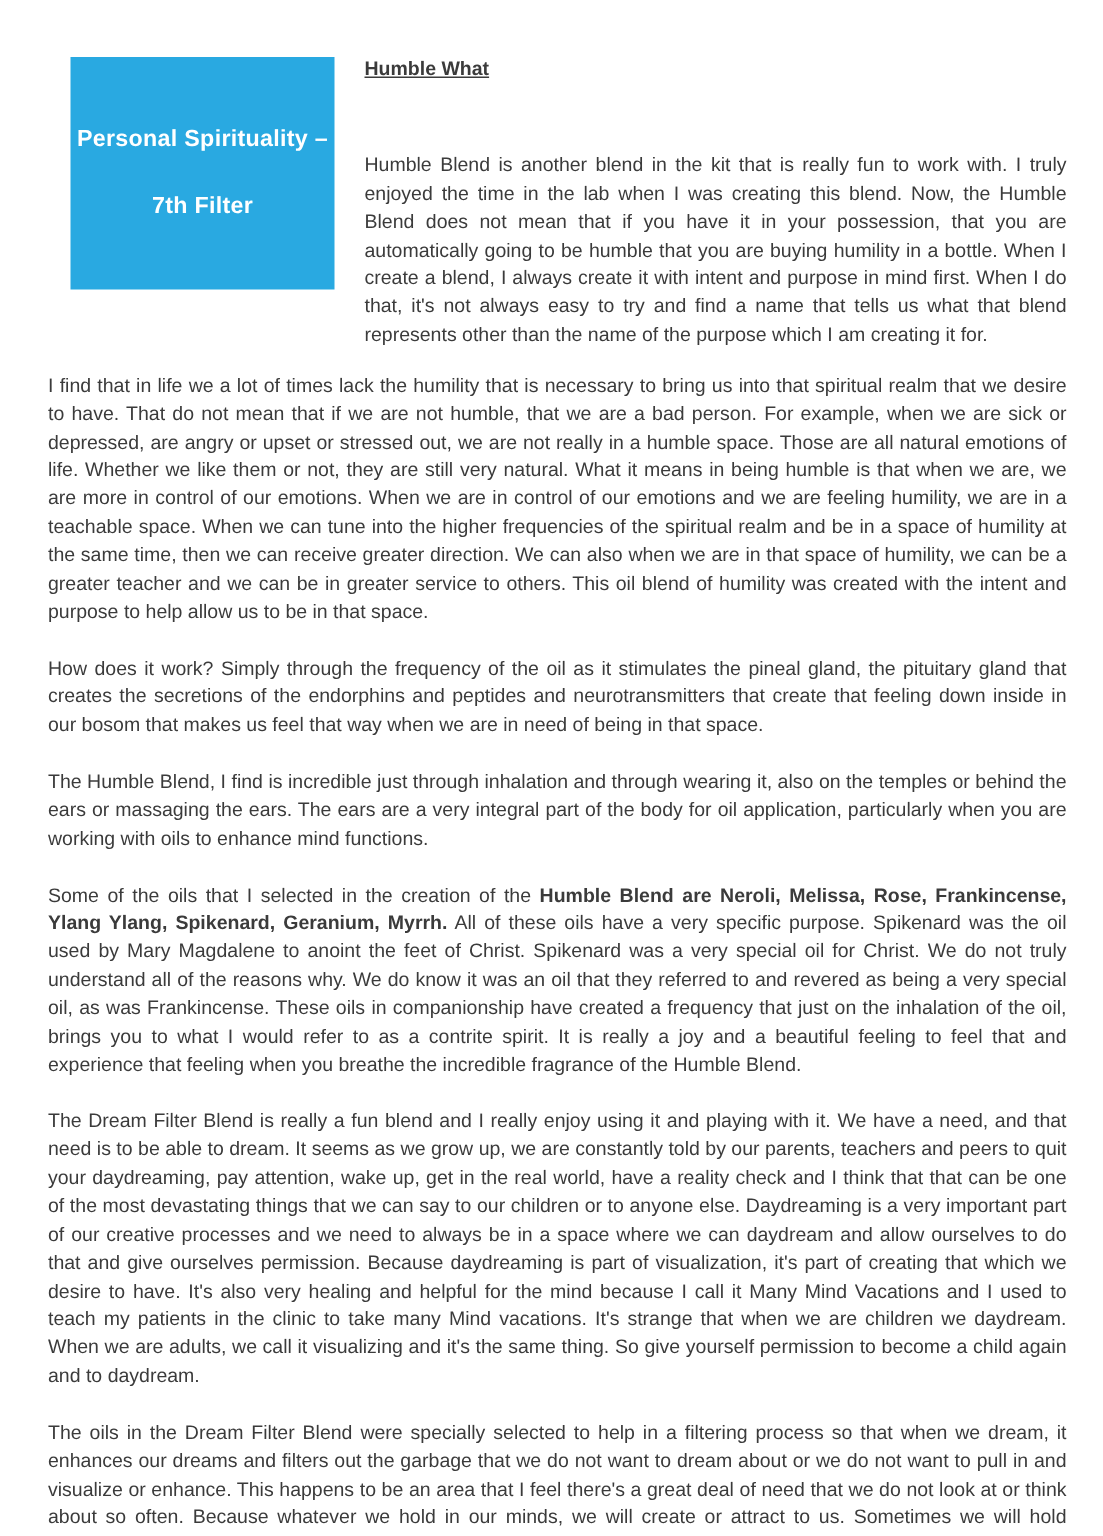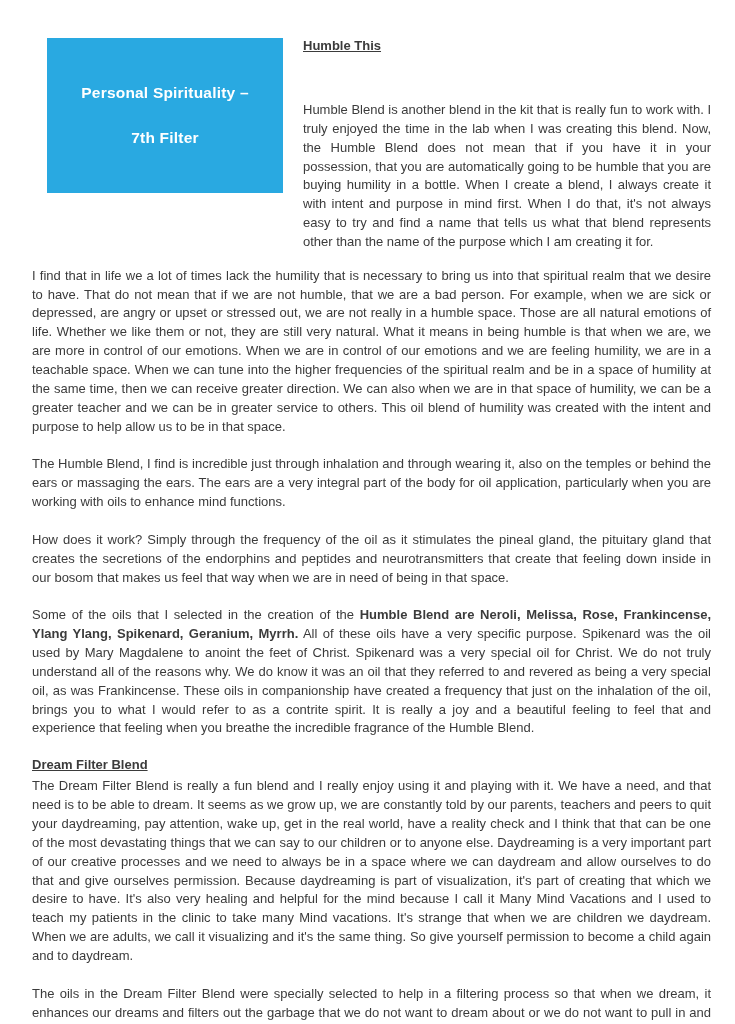--- a/index.html
+++ b/index.html
@@ -18,21 +18,21 @@
     background: #ffffff;
   }
   .top-section {
     display: flex;
     gap: 20px;
     align-items: flex-start;
     margin-bottom: 15px;
   }
   .title-box {
     flex-shrink: 0;
-    width: 236px;
+    width: 176px;
     height: 155px;
     margin-left: 15px;
     background: #29a9e1;
     color: #ffffff;
     display: flex;
     flex-direction: column;
     align-items: center;
     justify-content: center;
     gap: 27px;
     text-align: center;
@@ -63,33 +63,32 @@
 <body>
 
 <div class="page">
 
   <div class="top-section">
     <div class="title-box">
       <div>Personal Spirituality –</div>
       <div>7th Filter</div>
     </div>
     <div class="intro-col">
-      <div class="section-heading">Humble This</div>
+      <div class="section-heading">Humble What</div>
       <p class="body-p">Humble Blend is another blend in the kit that is really fun to work with. I truly enjoyed the time in the lab when I was creating this blend. Now, the Humble Blend does not mean that if you have it in your possession, that you are automatically going to be humble that you are buying humility in a bottle. When I create a blend, I always create it with intent and purpose in mind first. When I do that, it's not always easy to try and find a name that tells us what that blend represents other than the name of the purpose which I am creating it for.</p>
     </div>
   </div>
 
   <p class="body-p">I find that in life we a lot of times lack the humility that is necessary to bring us into that spiritual realm that we desire to have. That do not mean that if we are not humble, that we are a bad person. For example, when we are sick or depressed, are angry or upset or stressed out, we are not really in a humble space. Those are all natural emotions of life. Whether we like them or not, they are still very natural. What it means in being humble is that when we are, we are more in control of our emotions. When we are in control of our emotions and we are feeling humility, we are in a teachable space. When we can tune into the higher frequencies of the spiritual realm and be in a space of humility at the same time, then we can receive greater direction. We can also when we are in that space of humility, we can be a greater teacher and we can be in greater service to others. This oil blend of humility was created with the intent and purpose to help allow us to be in that space.</p>
 
+  <p class="body-p">How does it work? Simply through the frequency of the oil as it stimulates the pineal gland, the pituitary gland that creates the secretions of the endorphins and peptides and neurotransmitters that create that feeling down inside in our bosom that makes us feel that way when we are in need of being in that space.</p>
+
   <p class="body-p">The Humble Blend, I find is incredible just through inhalation and through wearing it, also on the temples or behind the ears or massaging the ears. The ears are a very integral part of the body for oil application, particularly when you are working with oils to enhance mind functions.</p>
-
-  <p class="body-p">How does it work? Simply through the frequency of the oil as it stimulates the pineal gland, the pituitary gland that creates the secretions of the endorphins and peptides and neurotransmitters that create that feeling down inside in our bosom that makes us feel that way when we are in need of being in that space.</p>
 
   <p class="body-p"><span>Some of the oils that I selected in the creation of the </span><strong>Humble Blend are Neroli, Melissa, Rose, Frankincense, Ylang Ylang, Spikenard, Geranium, Myrrh.</strong><span> All of these oils have a very specific purpose. Spikenard was the oil used by Mary Magdalene to anoint the feet of Christ. Spikenard was a very special oil for Christ. We do not truly understand all of the reasons why. We do know it was an oil that they referred to and revered as being a very special oil, as was Frankincense. These oils in companionship have created a frequency that just on the inhalation of the oil, brings you to what I would refer to as a contrite spirit. It is really a joy and a beautiful feeling to feel that and experience that feeling when you breathe the incredible fragrance of the Humble Blend.</span></p>
 
   <div class="dream-heading-wrap">
-    <div class="section-heading">Dream Filter Blend</div>
     <p class="body-p">The Dream Filter Blend is really a fun blend and I really enjoy using it and playing with it. We have a need, and that need is to be able to dream. It seems as we grow up, we are constantly told by our parents, teachers and peers to quit your daydreaming, pay attention, wake up, get in the real world, have a reality check and I think that that can be one of the most devastating things that we can say to our children or to anyone else. Daydreaming is a very important part of our creative processes and we need to always be in a space where we can daydream and allow ourselves to do that and give ourselves permission. Because daydreaming is part of visualization, it's part of creating that which we desire to have. It's also very healing and helpful for the mind because I call it Many Mind Vacations and I used to teach my patients in the clinic to take many Mind vacations. It's strange that when we are children we daydream. When we are adults, we call it visualizing and it's the same thing. So give yourself permission to become a child again and to daydream.</p>
   </div>
 
   <p class="body-p last">The oils in the Dream Filter Blend were specially selected to help in a filtering process so that when we dream, it enhances our dreams and filters out the garbage that we do not want to dream about or we do not want to pull in and visualize or enhance. This happens to be an area that I feel there's a great deal of need that we do not look at or think about so often. Because whatever we hold in our minds, we will create or attract to us. Sometimes we will hold negative thoughts in our minds even in a daydream state. The Dream Filter Blend hopefully will help us to not hold on to those negative attributes in a daydream state of mind to where we do not draw that to us or create that through a magnetic energy.</p>
 
 </div>
 
 </body></html>

